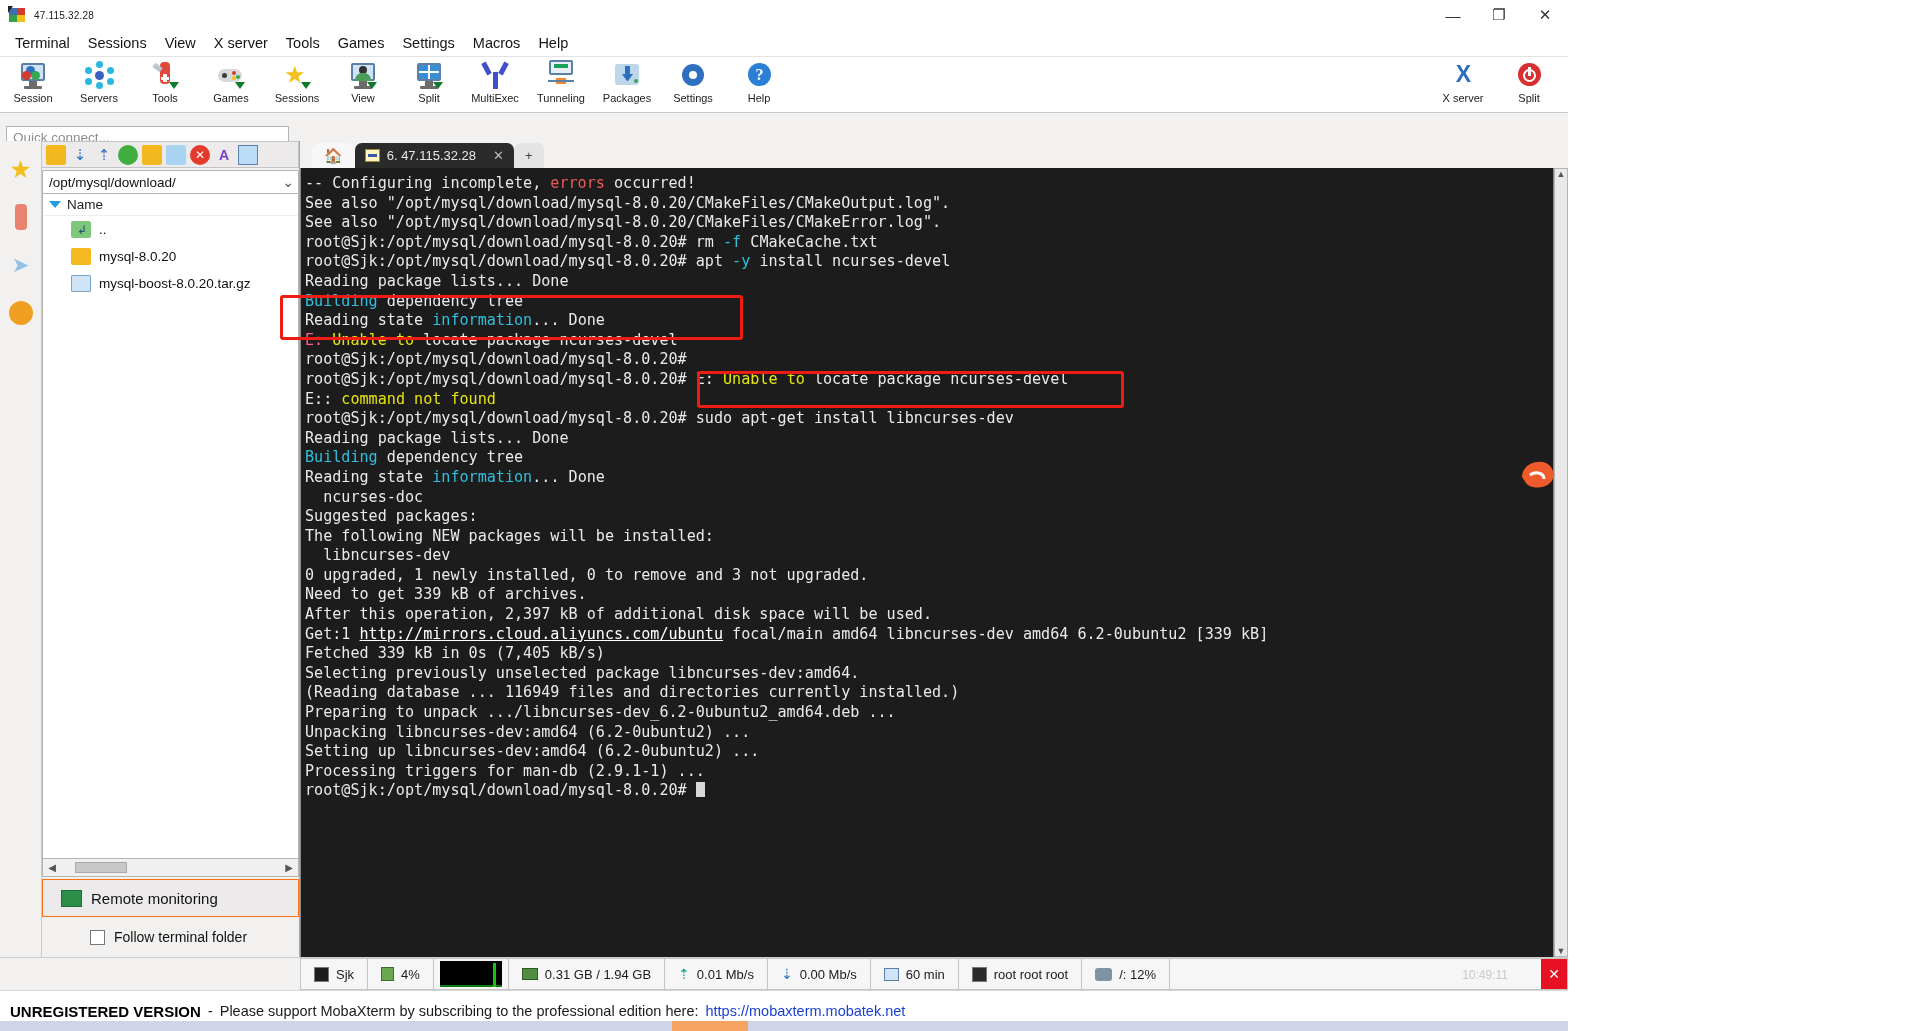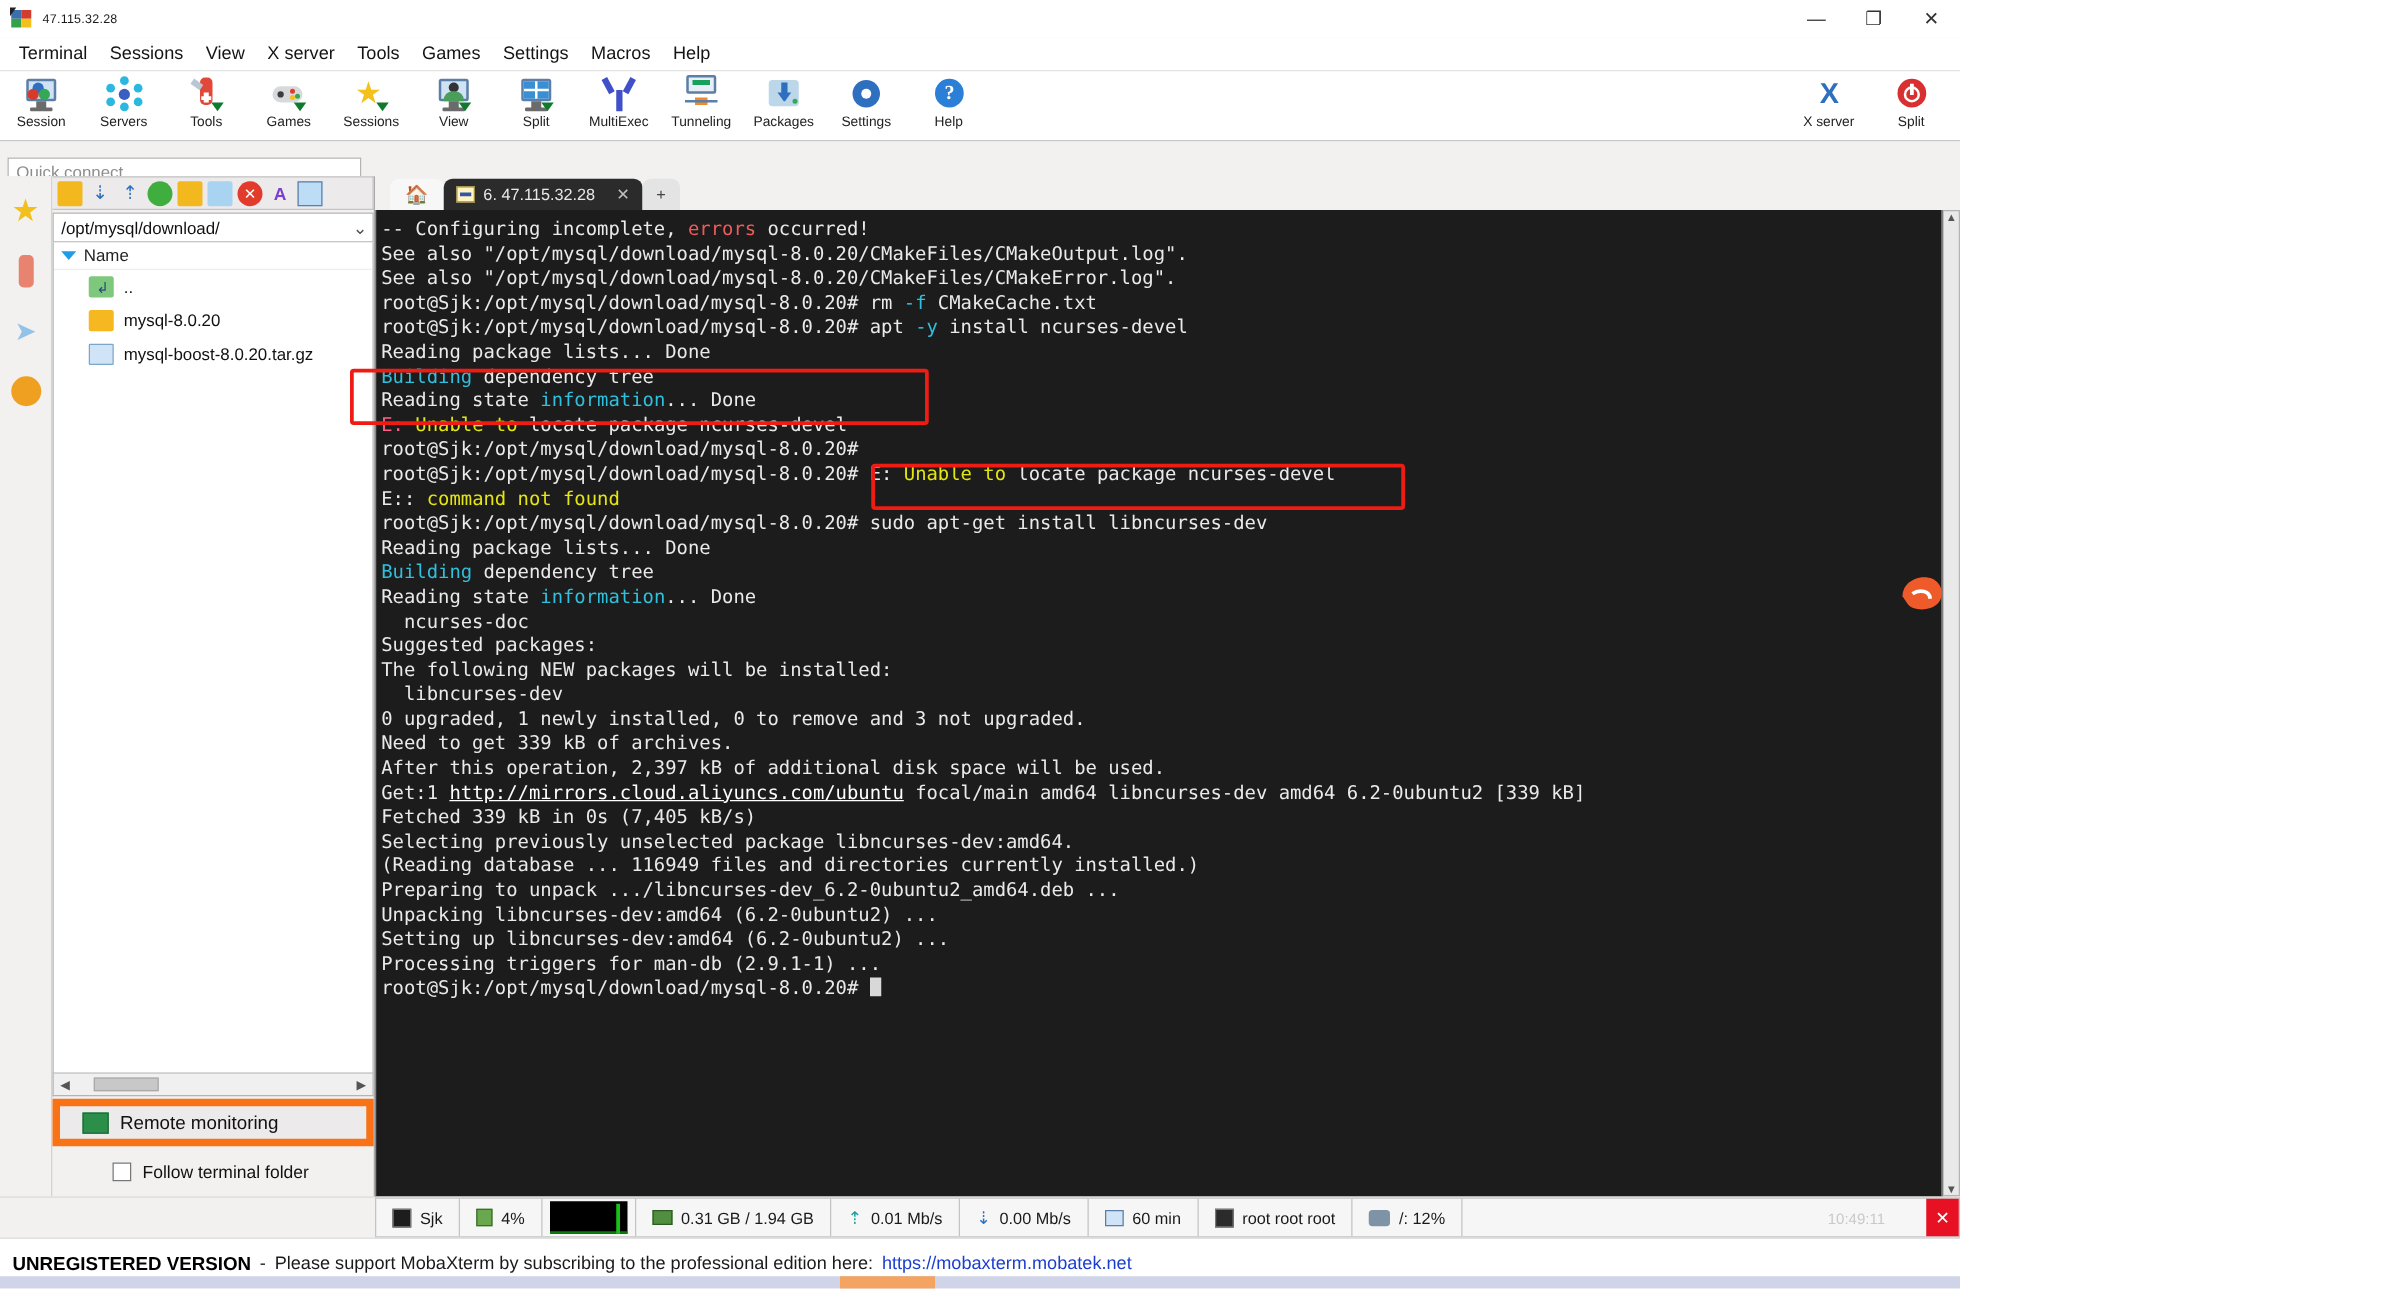--- a/index.html
+++ b/index.html
@@ -120,21 +120,21 @@
   }
   .sftp-list { flex:1; background:#ffffff; border:1px solid #b4b4b4; border-top:0; overflow:hidden; position:relative;}
   .col-head { height:22px; display:flex; align-items:center; font-size:13.5px; color:#222; padding-left:6px; gap:6px; border-bottom:1px solid #eee;}
   .caret-down { width:0;height:0;border-left:6px solid transparent;border-right:6px solid transparent;border-top:7px solid #1f9ce8;}
   .file-row { height:27px; display:flex; align-items:center; gap:8px; padding-left:28px; font-size:13.5px; color:#111; cursor:default;}
   .ficon { width:20px;height:17px; position:relative; flex:0 0 auto;}
   .hscroll { height:18px; background:#f0f0f0; border:1px solid #b4b4b4; border-top:0; display:flex; align-items:center; justify-content:space-between; padding:0 2px;}
   .hscroll .thumb { position:absolute; left:32px; top:3px; width:52px; height:11px; background:#c8c8c8; border:1px solid #a9a9a9;}
   .sb-arrow { font-size:10px; color:#555; width:14px; text-align:center;}
   .remote-mon {
-    height: 38px; background:#eceaea; border:6px solid #f97316; margin-top:2px;
+    height: 38px; background:#eceaea; border:1px solid #f97316; margin-top:2px;
     display:flex; align-items:center; gap:9px; padding-left:18px; font-size:15px; color:#111; cursor:default;
   }
   .followrow { height:40px; display:flex; align-items:center; gap:9px; padding-left:48px; font-size:14px; color:#111;}
   .cbx { width:15px;height:15px;border:1px solid #777;background:#fff;}
 
   
   .termwrap { flex:1; display:flex; flex-direction:column; min-width:0; background:#f2f1f0;}
   .tabbar { height:27px; background:#f2f1f0; display:flex; align-items:flex-end; padding-left:12px; position:relative;}
   .tab {
     height:25px; background:#2b2b2b; color:#e8e8e8; font-size:13px;

